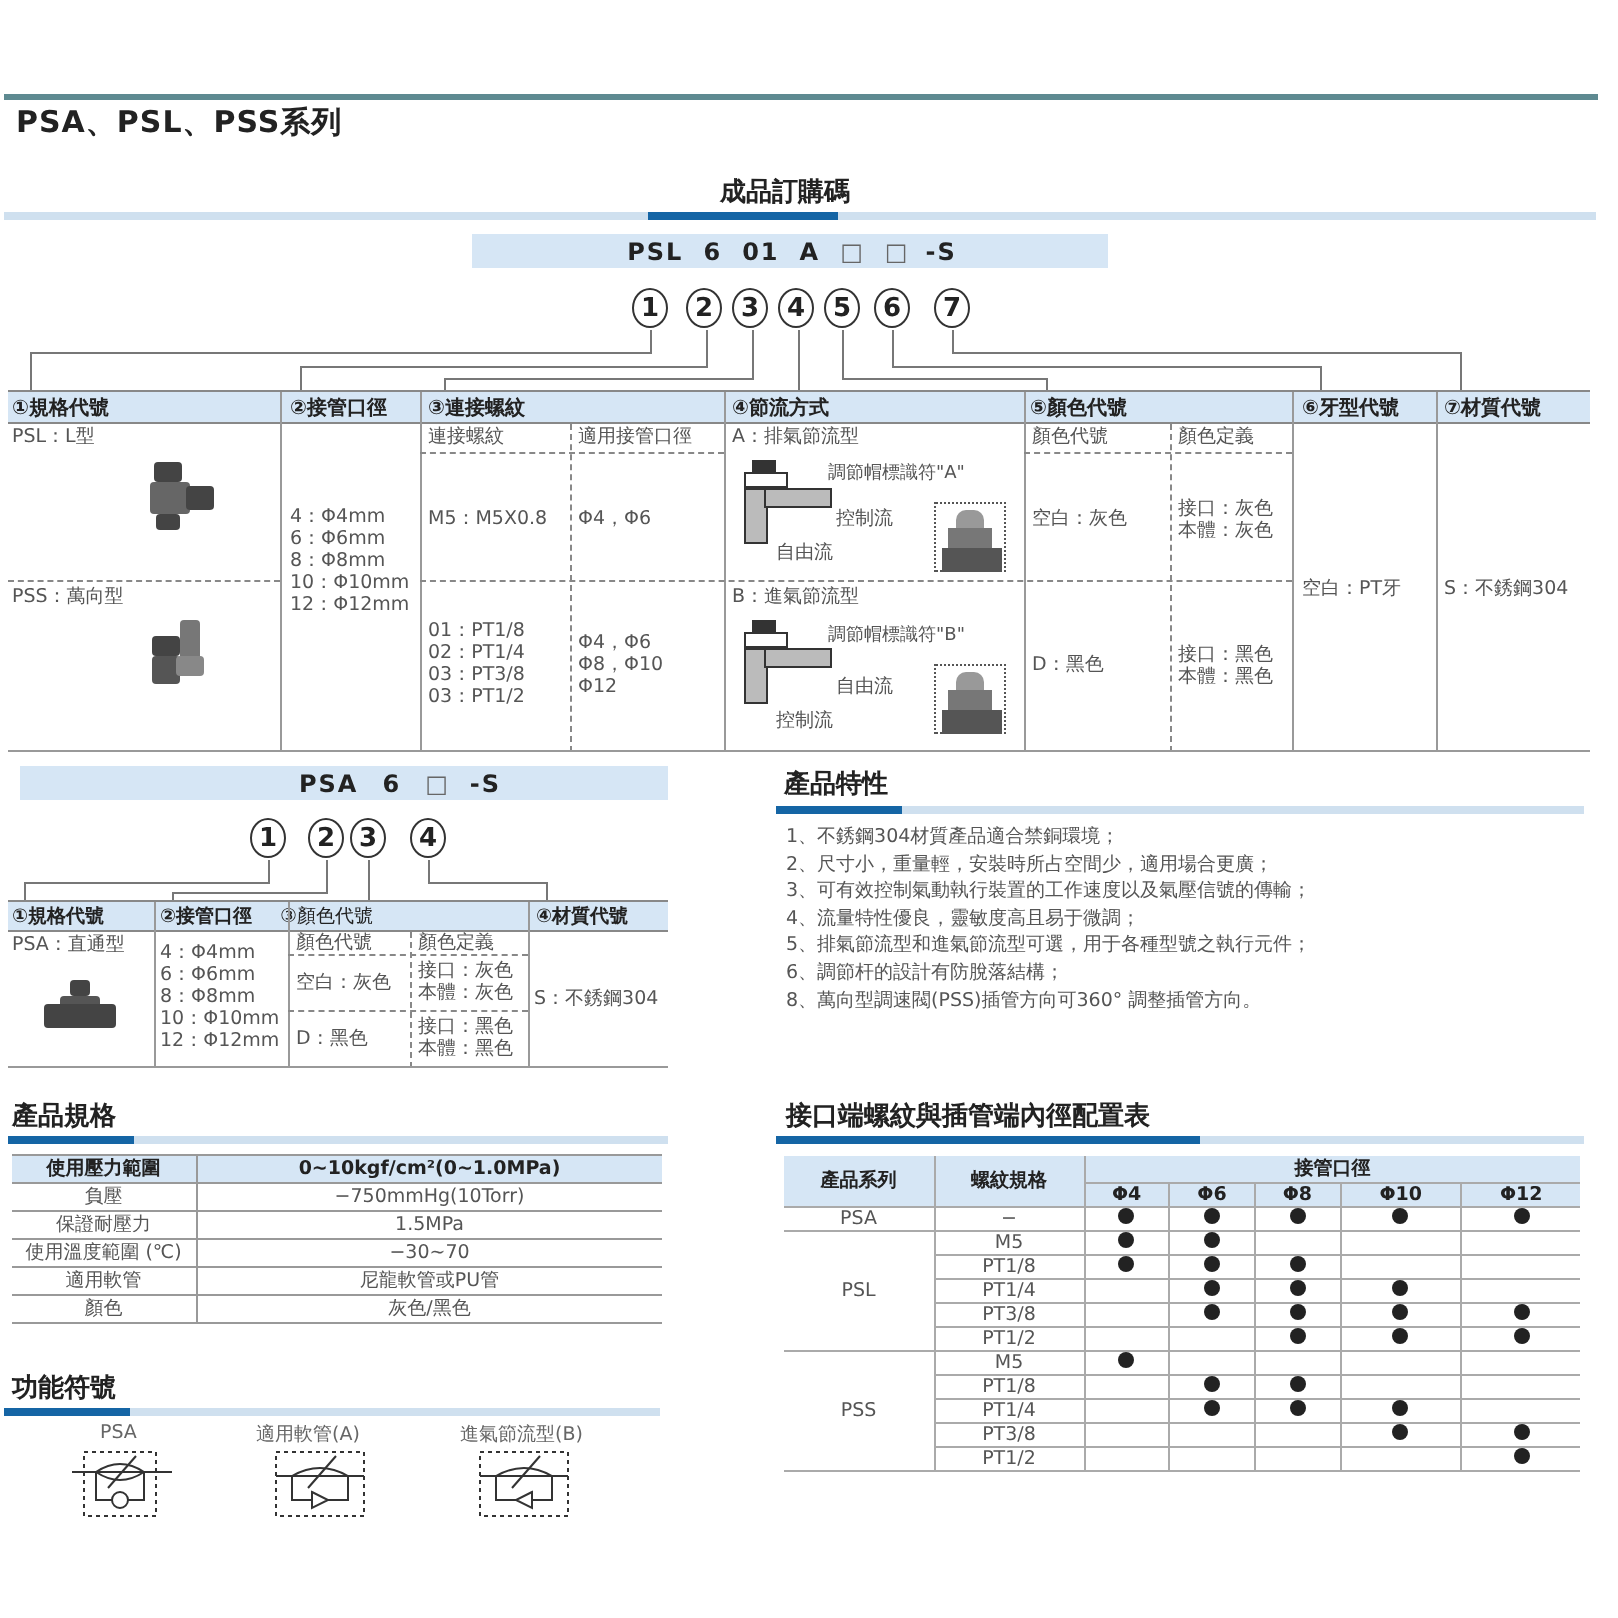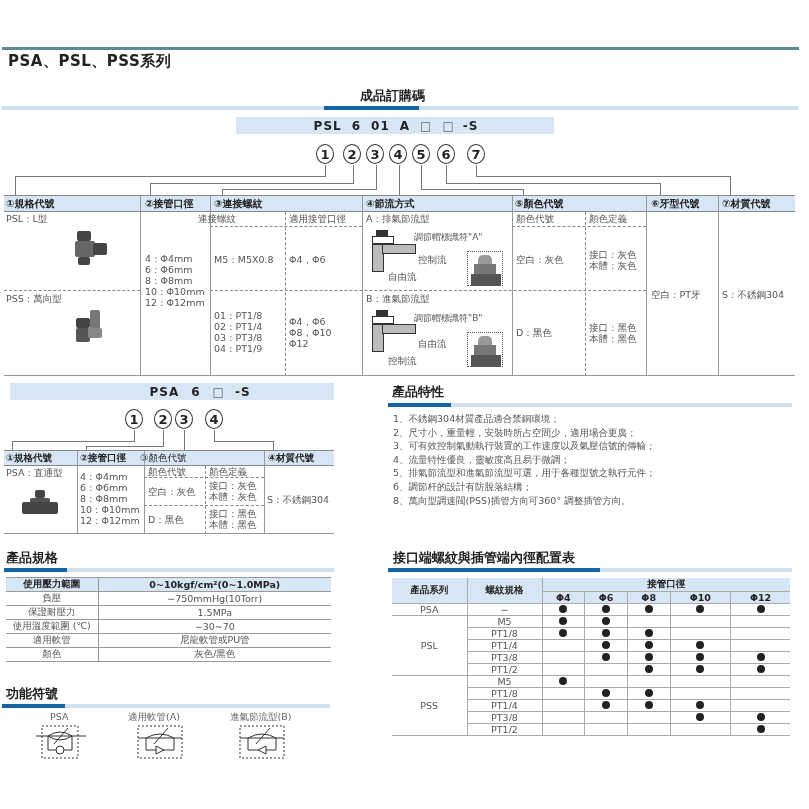--- a/index.html
+++ b/index.html
@@ -114,28 +114,28 @@
   <div class="abs imgbox" style="left:4px;top:18px;width:14px;height:14px;background:#555"></div>
   <div class="abs imgbox" style="left:16px;top:18px;width:14px;height:10px;background:#888"></div>
 </div>
 
 <div class="cell" style="left:145px;top:253px;font-size:9.5px;line-height:11px"><span>4：Φ4mm</span>
 <span>6：Φ6mm</span>
 <span>8：Φ8mm</span>
 <span>10：Φ10mm</span>
 <span>12：Φ12mm</span></div>
 
-<div class="cell" style="left:198px;top:213px">連接螺紋</div>
+<div class="cell" style="left:214px;top:213px">連接螺紋</div>
 <div class="cell" style="left:289px;top:213px">適用接管口徑</div>
 <div class="cell" style="left:214px;top:254px">M5：M5X0.8</div>
 <div class="cell" style="left:289px;top:254px">Φ4，Φ6</div>
 <div class="cell" style="left:214px;top:310px;line-height:11px"><span>01：PT1/8</span>
 <span>02：PT1/4</span>
 <span>03：PT3/8</span>
-<span>04：PT1/9</span></div>
+<span>03：PT1/2</span></div>
 <div class="cell" style="left:289px;top:316px;line-height:11px"><span>Φ4，Φ6</span>
 <span>Φ8，Φ10</span>
 <span>Φ12</span></div>
 
 <div class="cell" style="left:366px;top:213px">A：排氣節流型</div>
 <div class="abs" style="left:372px;top:230px;width:45px;height:50px">
   <div class="abs" style="left:4px;top:0;width:12px;height:6px;background:#333"></div>
   <div class="abs" style="left:0;top:6px;width:22px;height:8px;border:1px solid #333;background:#fff"></div>
   <div class="abs" style="left:0;top:14px;width:12px;height:28px;border:1.3px solid #333;background:#bbb"></div>
   <div class="abs" style="left:10px;top:14px;width:34px;height:10px;border:1.3px solid #333;background:#bbb"></div>

